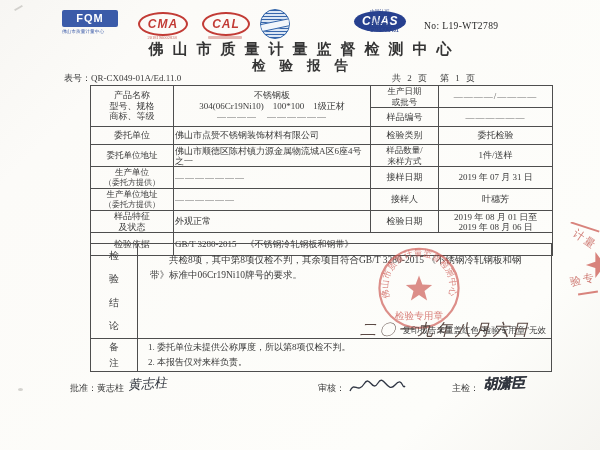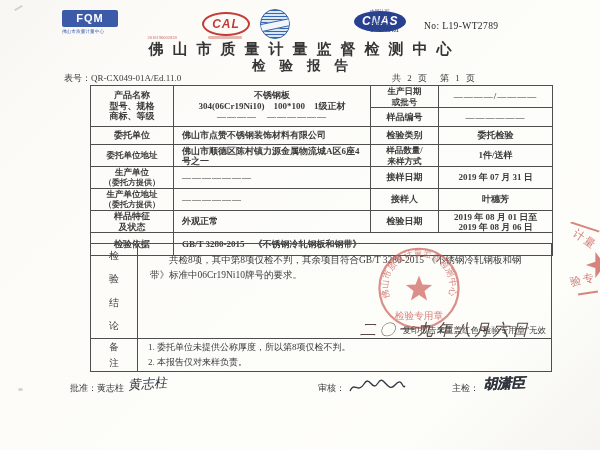--- a/index.html
+++ b/index.html
@@ -20,21 +20,21 @@
   .cnas-cap{left:370px;top:9px;width:60px;color:#31498f;font-size:6px;line-height:6px;transform:scale(.8);transform-origin:left top;}
   .cnas-cap .b{font-weight:bold;font-family:"Liberation Sans",sans-serif;}
   .doc-no{left:424px;top:21px;font-size:9.5px;font-weight:normal;color:#262626;letter-spacing:.4px;}
   
   .title{left:0;top:40px;width:600px;text-align:center;font-size:15px;font-weight:bold;letter-spacing:9px;text-indent:9px;color:#353535;}
   .subtitle{left:0;top:57px;width:600px;text-align:center;font-size:13.5px;font-weight:bold;letter-spacing:14px;text-indent:14px;color:#353535;}
   .form-no{left:64px;top:72px;font-size:9px;color:#3a3a3a;}
   .pagination{left:392px;top:72px;font-size:9px;letter-spacing:2px;color:#3a3a3a;}
   
   table.info{position:absolute;left:90px;top:85px;width:462px;border-collapse:collapse;table-layout:fixed;font-size:9px;color:#3b3b3b;}
-  table.info td{border:1px solid #4e4e4e;padding:0 8px;line-height:10.5px;overflow:hidden;font-weight:bold;}
+  table.info td{border:1px solid #4e4e4e;padding:0 1px;line-height:10.5px;overflow:hidden;}
   td.lbl{text-align:center;}
   td.ctr{text-align:center;}
   td.lft{text-align:left;padding-left:5px;}
   .sm{font-size:8.5px;}
   .dash{color:#555;letter-spacing:1px;}
   
   .block{position:absolute;left:90px;width:462px;box-sizing:border-box;border:1px solid #4e4e4e;display:flex;}
   .block-label{width:46px;border-right:1px solid #4e4e4e;display:flex;flex-direction:column;justify-content:space-around;align-items:center;font-size:10px;color:#3b3b3b;}
   .block-body{position:relative;flex:1;font-size:9.5px;color:#3b3b3b;}
   .conclusion-text{margin:9px 14px 0 12px;text-indent:2em;line-height:15px;}
@@ -55,20 +55,21 @@
   .scan-mark{position:absolute;background:#b9b7b2;opacity:.6;}
 </style>
 </head>
 <body>
 
 <div id="page">
 
   <div class="abs fqm-box">FQM</div>
   <div class="abs fqm-cap">佛山市质量计量中心</div>
 
+  <div class="abs oval cma">CMA</div>
   <div class="abs cma-num">2018190002838</div>
 
   <div class="abs oval cal">CAL</div>
   <div class="abs cal-blur"></div>
 
   <div class="abs globe">
       <div class="globe-band"></div>
     </div>
 
   <div class="abs cnas">CNAS</div>

